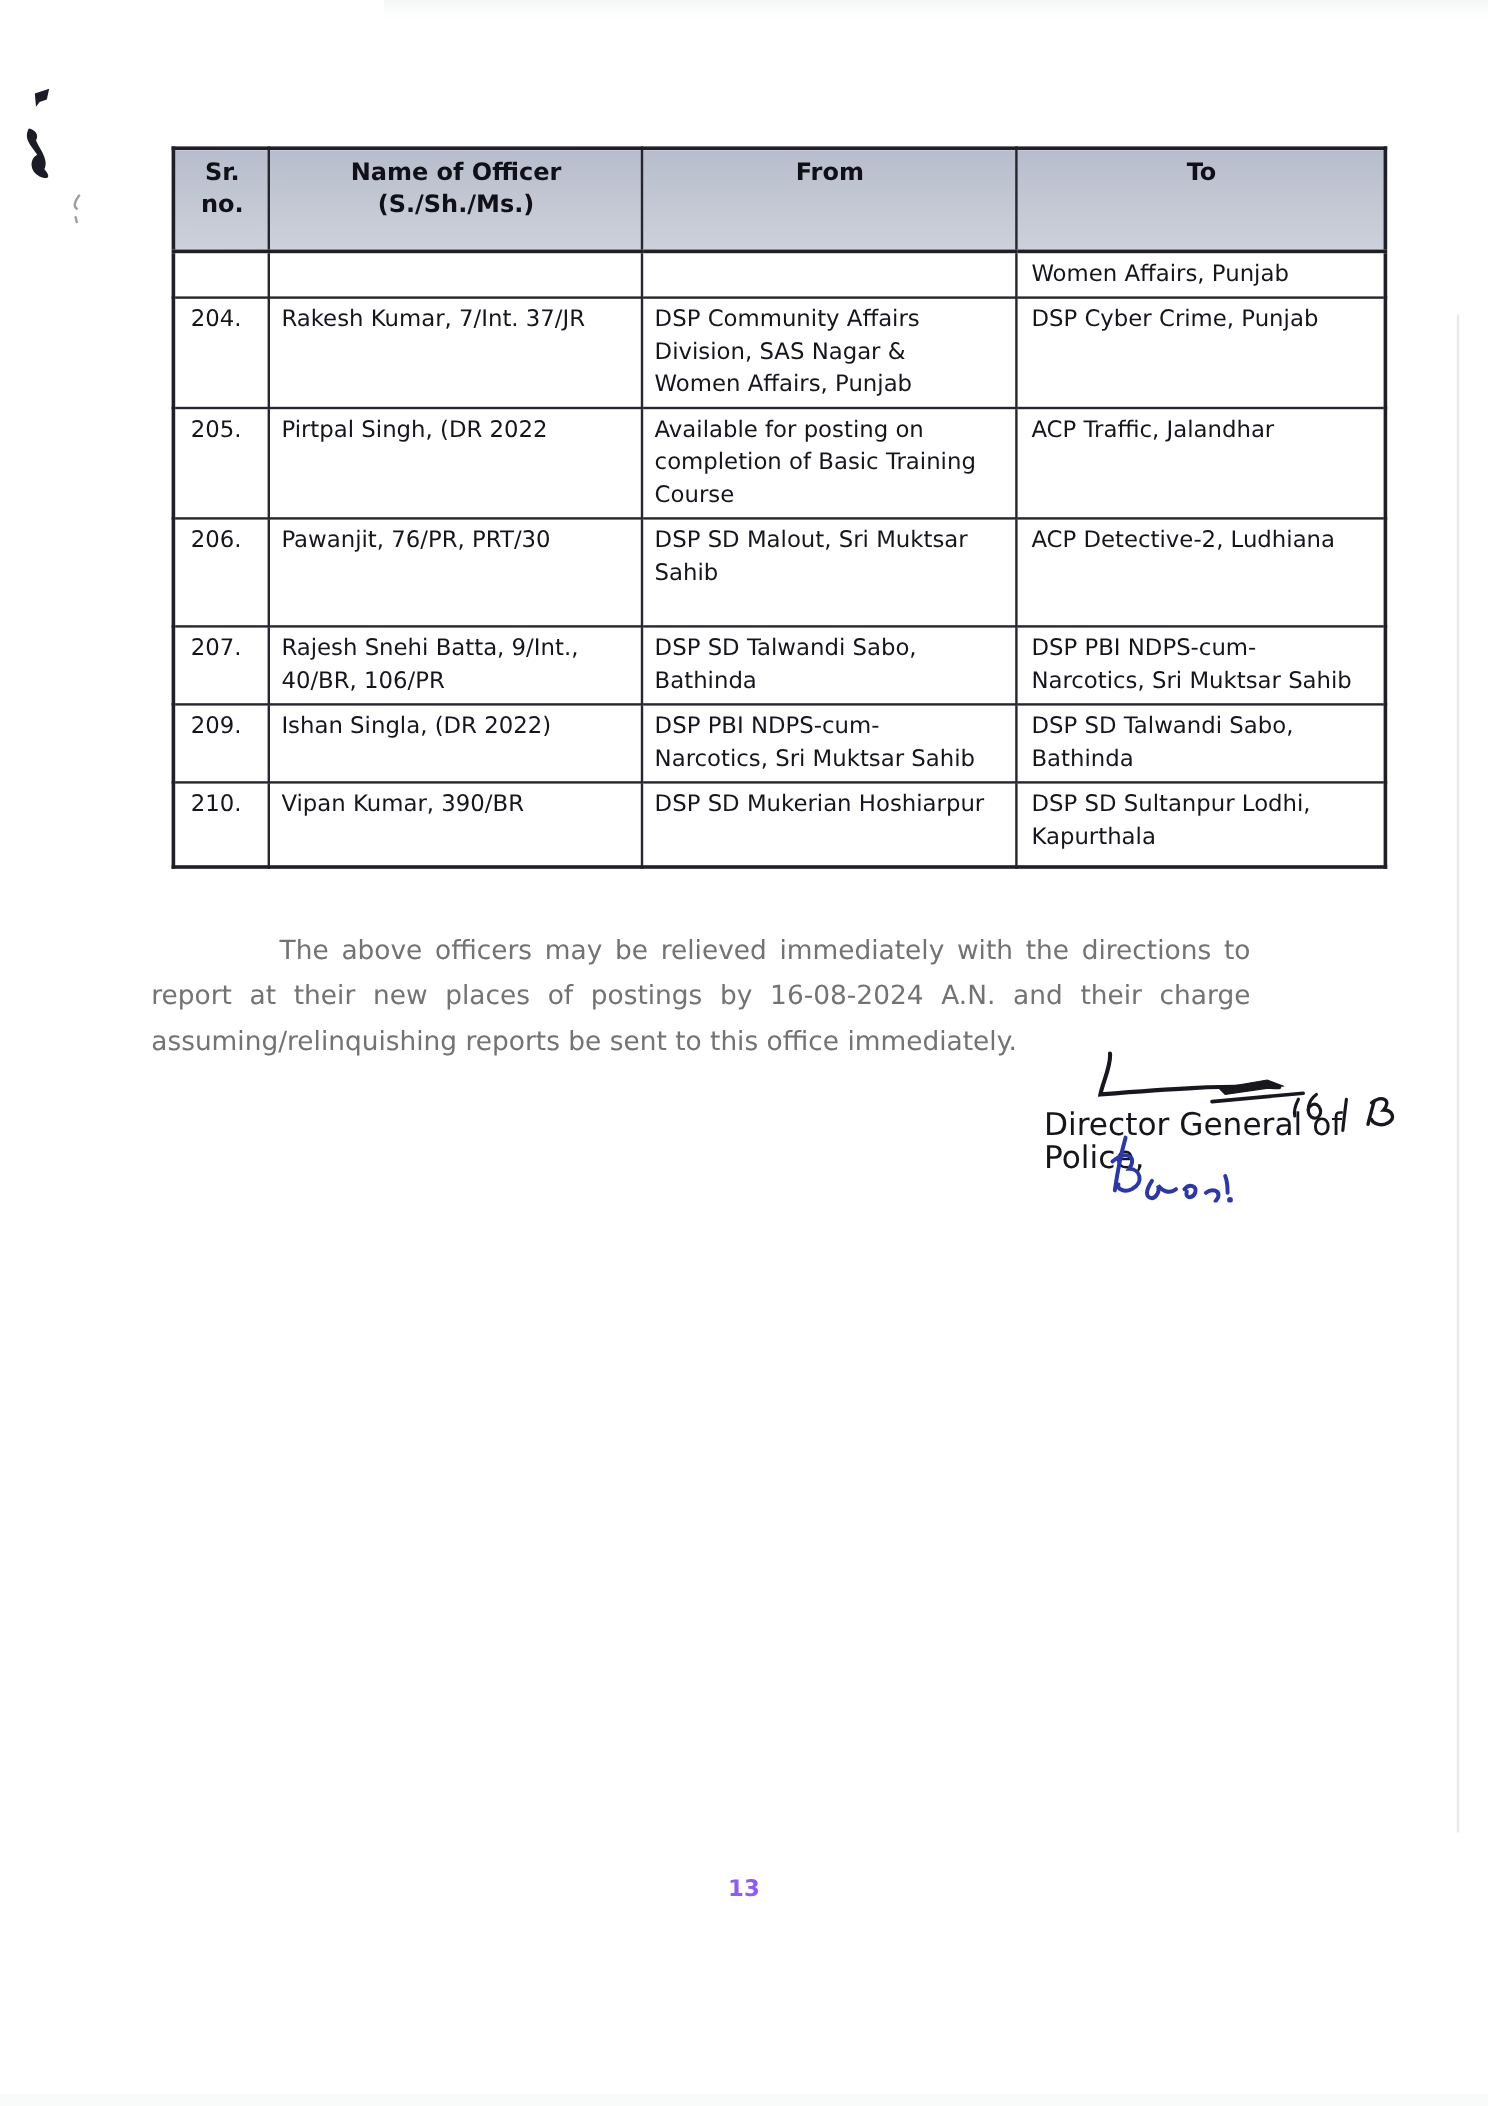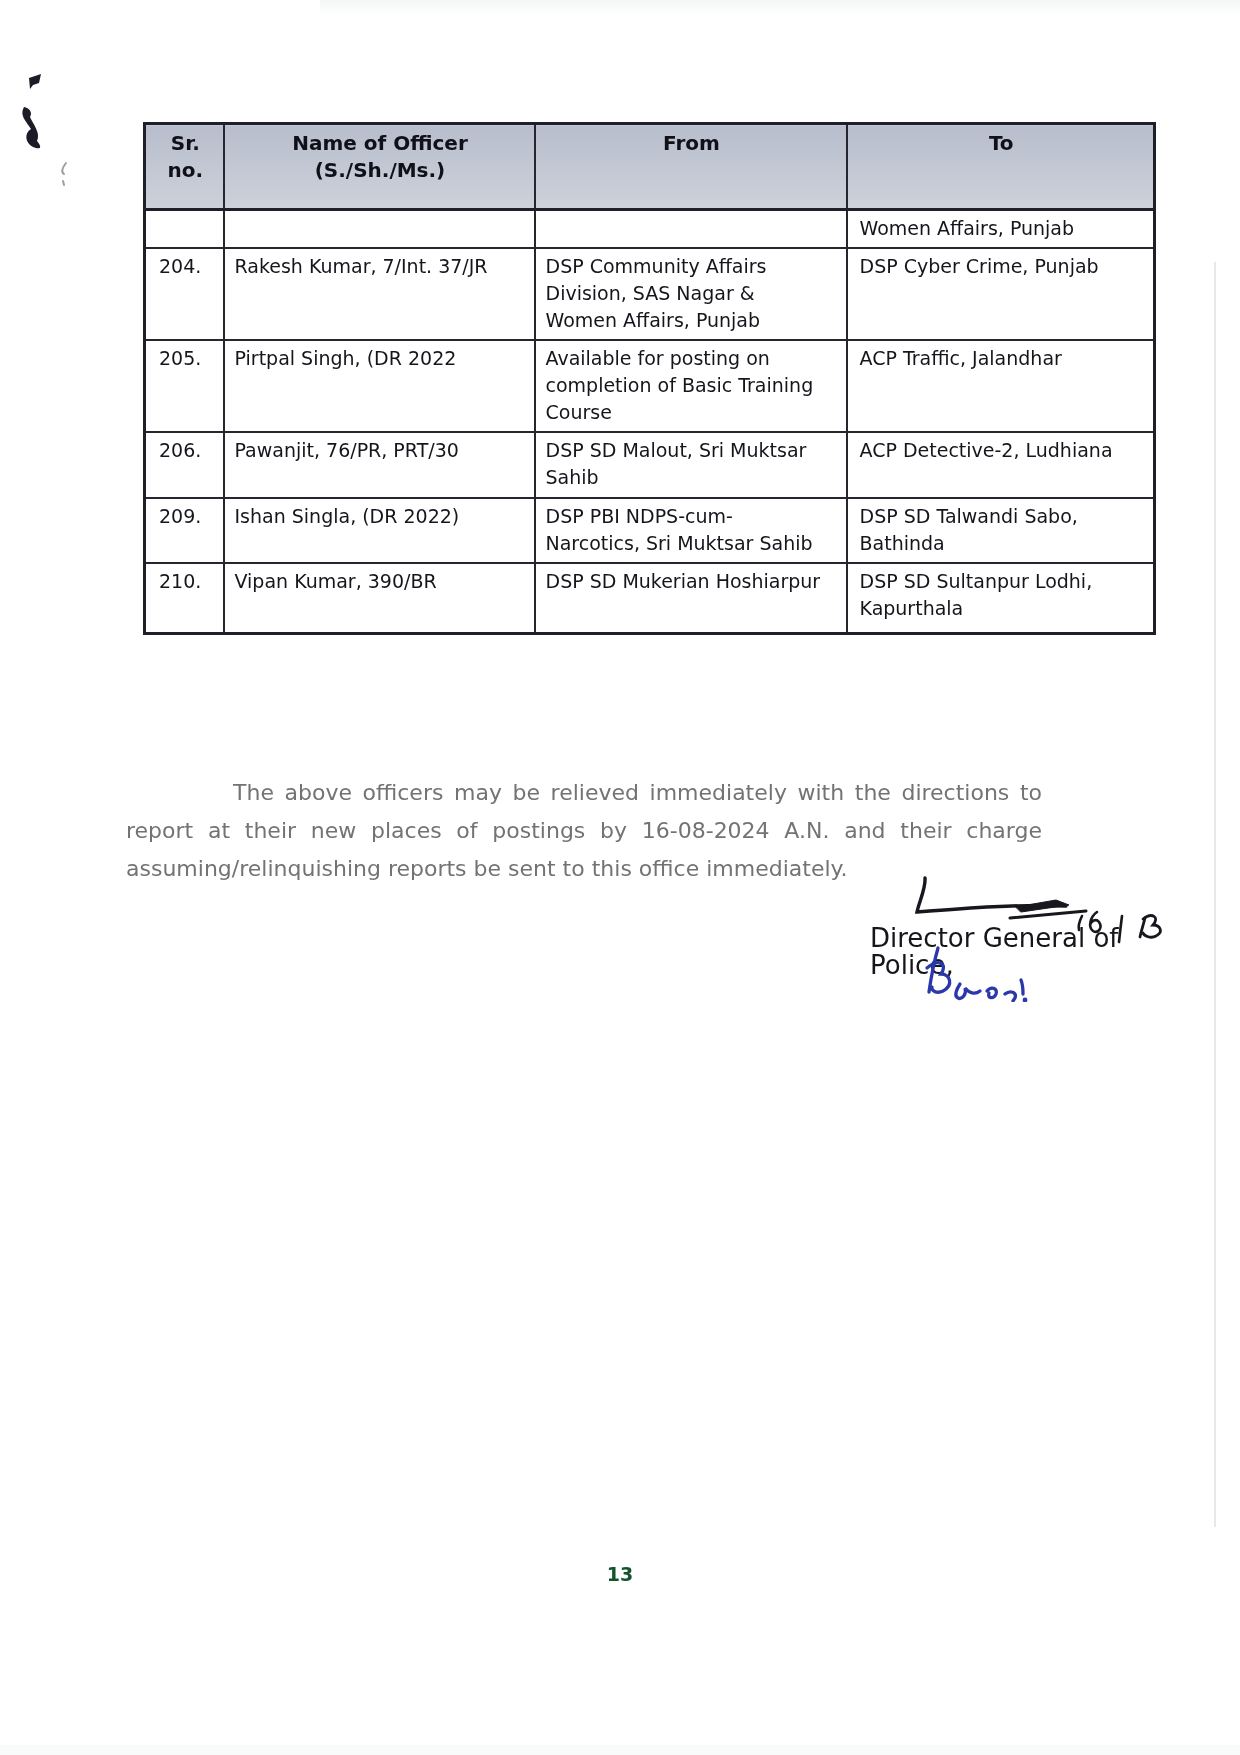--- a/index.html
+++ b/index.html
@@ -48,21 +48,21 @@
   
   .sig-ink{position:absolute;left:898px;top:866px;}
   .sig-title{
     position:absolute;left:870px;top:925px;width:330px;
     font-size:26px;line-height:27px;color:#15151c;
   }
   .sig-blue{position:absolute;left:924px;top:942px;}
 
   .page-num{
     position:absolute;left:0;top:1563px;width:1240px;text-align:center;
-    font-size:19px;font-weight:600;color:#14532d;
+    font-size:19px;font-weight:600;color:#8b5cf6;
   }
 </style>
 </head>
 <body>
 
 <div class="scan-top-band"></div>
 <div class="scan-right-line"></div>
 <div class="scan-bottom-band"></div>
 
 <svg class="ink-marks" width="120" height="180" viewBox="0 0 120 180">
@@ -106,26 +106,35 @@
           <td class="c-to">DSP Cyber Crime, Punjab</td>
         </tr>
         <tr style="height: 84px;">
           <td class="c-sr">205.</td>
           <td class="c-name">Pirtpal Singh, (DR 2022</td>
           <td class="c-from">Available for posting on
 completion of Basic Training
 Course</td>
           <td class="c-to">ACP Traffic, Jalandhar</td>
         </tr>
-        <tr style="height: 66px;">
+        <tr style="height: 90px;">
           <td class="c-sr">206.</td>
           <td class="c-name">Pawanjit, 76/PR, PRT/30</td>
           <td class="c-from">DSP SD Malout, Sri Muktsar
 Sahib</td>
           <td class="c-to">ACP Detective-2, Ludhiana</td>
+        </tr>
+        <tr style="height: 60px;">
+          <td class="c-sr">207.</td>
+          <td class="c-name">Rajesh Snehi Batta, 9/Int.,
+40/BR, 106/PR</td>
+          <td class="c-from">DSP SD Talwandi Sabo,
+Bathinda</td>
+          <td class="c-to">DSP PBI NDPS-cum-
+Narcotics, Sri Muktsar Sahib</td>
         </tr>
         <tr style="height: 62px; padding-left: 33px;">
           <td class="c-sr">209.</td>
           <td class="c-name">Ishan Singla, (DR 2022)</td>
           <td class="c-from">DSP PBI NDPS-cum-
 Narcotics, Sri Muktsar Sahib</td>
           <td class="c-to">DSP SD Talwandi Sabo,
 Bathinda</td>
         </tr>
         <tr style="height: 70px;">

